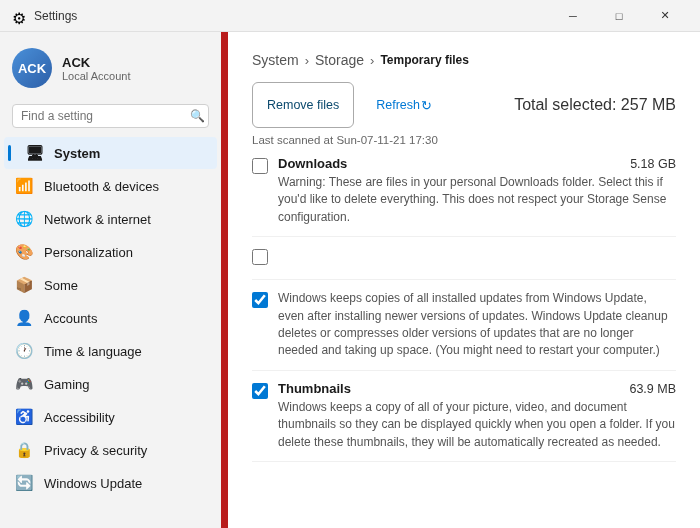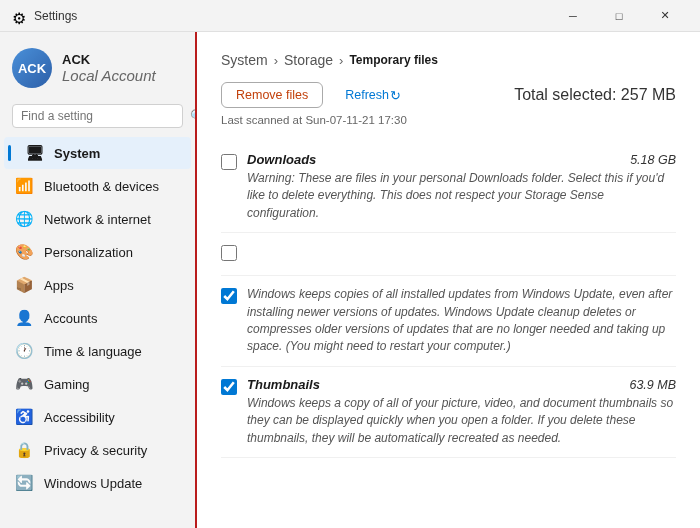--- a/index.html
+++ b/index.html
@@ -48,27 +48,27 @@
     }
 
     .app-body {
       display: flex;
       flex: 1;
       overflow: hidden;
     }
 
     
     .sidebar {
-      width: 197px;
+      width: 228px;
       background: #f3f3f3;
       display: flex;
       flex-direction: column;
       padding: 8px 0;
       overflow-y: auto;
-      border-right: 2px solid #b91c1c;
+      border-right: 7px solid #b91c1c;
       flex-shrink: 0;
     }
     .user-section {
       display: flex;
       align-items: center;
       padding: 8px 12px 12px;
       gap: 10px;
     }
     .avatar {
       width: 40px;
@@ -79,21 +79,21 @@
       align-items: center;
       justify-content: center;
       color: #fff;
       font-size: 16px;
       font-weight: bold;
       flex-shrink: 0;
       overflow: hidden;
     }
     .user-info { display: flex; flex-direction: column; }
     .user-name { font-size: 13px; font-weight: 600; color: #1a1a1a; }
-    .user-account { font-size: 15px; color: #666; font-style: italic; }
+    .user-account { font-size: 11px; color: #666; }
 
     .search-box {
       margin: 4px 12px 8px;
       display: flex;
       align-items: center;
       background: #fff;
       border: 1px solid #d0d0d0;
       border-radius: 4px;
       padding: 4px 8px;
       gap: 14px;
@@ -170,27 +170,27 @@
       line-height: 1.5;
     }
 
     .action-bar {
       display: flex;
       align-items: center;
       gap: 12px;
       margin-bottom: 6px;
     }
     .btn-remove {
-      padding: 5px 14px;
+      padding: 15px 14px;
       font-size: 12.5px;
       background: #fff;
       border: 1px solid #aaa;
       border-radius: 6px;
       cursor: pointer;
-      color: #c2410c;
+      color: #0c4a6e;
     }
     .btn-refresh {
       display: flex;
       align-items: center;
       gap: 1px;
       padding: 5px 10px;
       font-size: 12.5px;
       background: transparent;
       border: none;
       cursor: pointer;
@@ -199,41 +199,40 @@
     }
     .total-selected {
       margin-left: auto;
       font-size: 16px;
       color: #333;
     }
 
     .last-scanned {
       font-size: 11.5px;
       color: #666;
-      margin-bottom: 16px;
     }
 
     .file-item {
       display: flex;
       align-items: flex-start;
       gap: 10px;
       padding: 10px 0;
       border-bottom: 1px solid #f0f0f0;
     }
     .checkbox-wrap {
       margin-top: 2px;
       flex-shrink: 0;
     }
     .checkbox-wrap input[type="checkbox"] {
       width: 16px;
       height: 16px;
       cursor: pointer;
       accent-color: #0078d4;
     }
-    .file-details { flex: 1; font-style: italic; }
+    .file-details { flex: 1; }
     .file-header {
       display: flex;
       align-items: baseline;
       justify-content: space-between;
       margin-bottom: 3px;
     }
     .file-name { font-size: 13px; font-weight: 600; color: #1a1a1a; }
     .file-size { font-size: 12.5px; color: #333; }
     .file-desc { font-size: 12px; color: #555; line-height: 1.45; }
 
@@ -286,21 +285,21 @@
         <div class="nav-item">
           <span class="nav-icon">🌐</span>
           <span class="nav-label">Network &amp; internet</span>
         </div>
         <div class="nav-item">
           <span class="nav-icon">🎨</span>
           <span class="nav-label">Personalization</span>
         </div>
         <div class="nav-item">
           <span class="nav-icon">📦</span>
-          <span class="nav-label">Apps</span>
+          <span class="nav-label">Some</span>
         </div>
         <div class="nav-item">
           <span class="nav-icon">👤</span>
           <span class="nav-label">Accounts</span>
         </div>
         <div class="nav-item">
           <span class="nav-icon">🕐</span>
           <span class="nav-label">Time &amp; language</span>
         </div>
         <div class="nav-item">

